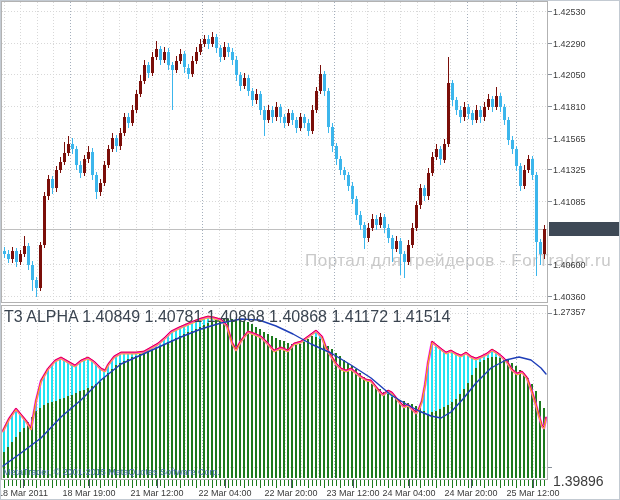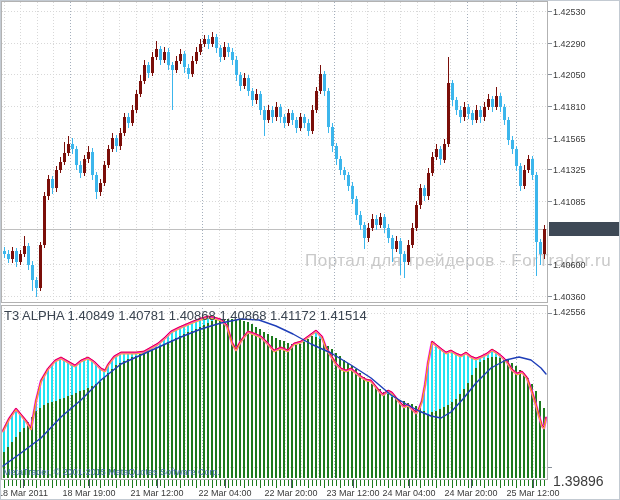--- a/index.html
+++ b/index.html
@@ -3,21 +3,21 @@
 <meta charset="utf-8">
 <style>
   html,body{margin:0;padding:0;background:#fff;}
   #app{position:relative;width:620px;height:500px;background:#fff;overflow:hidden;
        font-family:"Liberation Sans",sans-serif;border:1px solid #c3cad2;box-sizing:border-box;}
   #watermark{position:absolute;left:304px;top:250px;z-index:1;font-size:17px;color:#c9c9c9;
              letter-spacing:0.5px;white-space:pre;}
   #cv{position:absolute;left:0;top:0;z-index:2;}
   .ovl{position:absolute;z-index:3;white-space:pre;}
   #title{left:3px;top:2px;font-size:10px;color:#3a4450;}
-  #t3label{left:3px;top:307px;font-size:13px;color:#3a4450;}
+  #t3label{left:3px;top:307px;font-size:16px;color:#3a4450;}
   #copyright{left:2px;top:466px;font-size:9px;color:#4a6ea9;}
   #indtop{left:552px;top:306px;font-size:9px;color:#3b3b3b;}
   #indbot{left:552px;top:472px;font-size:14px;color:#3b3b3b;}
   #pricebox{left:548px;top:221px;width:70px;height:14px;background:#3e4956;color:#ffffff;
             font-size:9px;line-height:14px;padding-left:5px;box-sizing:border-box;}
 </style>
 </head>
 <body>
 
 <div id="app">
@@ -741,18 +741,18 @@
         <text x="224" y="495" text-anchor="middle">22 Mar 04:00</text>
         <text x="290" y="495" text-anchor="middle">22 Mar 20:00</text>
         <text x="352" y="495" text-anchor="middle">23 Mar 12:00</text>
         <text x="408" y="495" text-anchor="middle">24 Mar 04:00</text>
         <text x="470" y="495" text-anchor="middle">24 Mar 20:00</text>
         <text x="532" y="495" text-anchor="middle">25 Mar 12:00</text>
       </g>
     </svg>
   <div id="t3label" class="ovl">T3 ALPHA 1.40849 1.40781 1.40868 1.40868 1.41172 1.41514</div>
   <div id="copyright" class="ovl">MetaTrader, © 2001-2015 MetaQuotes Software Corp.</div>
-  <div id="indtop" class="ovl">1.42556</div>
+  <div id="indtop" class="ovl">1.27357</div>
   <div id="indbot" class="ovl">1.39896</div>
   <div id="pricebox" class="ovl">
     <span>1.40868</span>
   </div>
 </div>
 
 </body></html>

